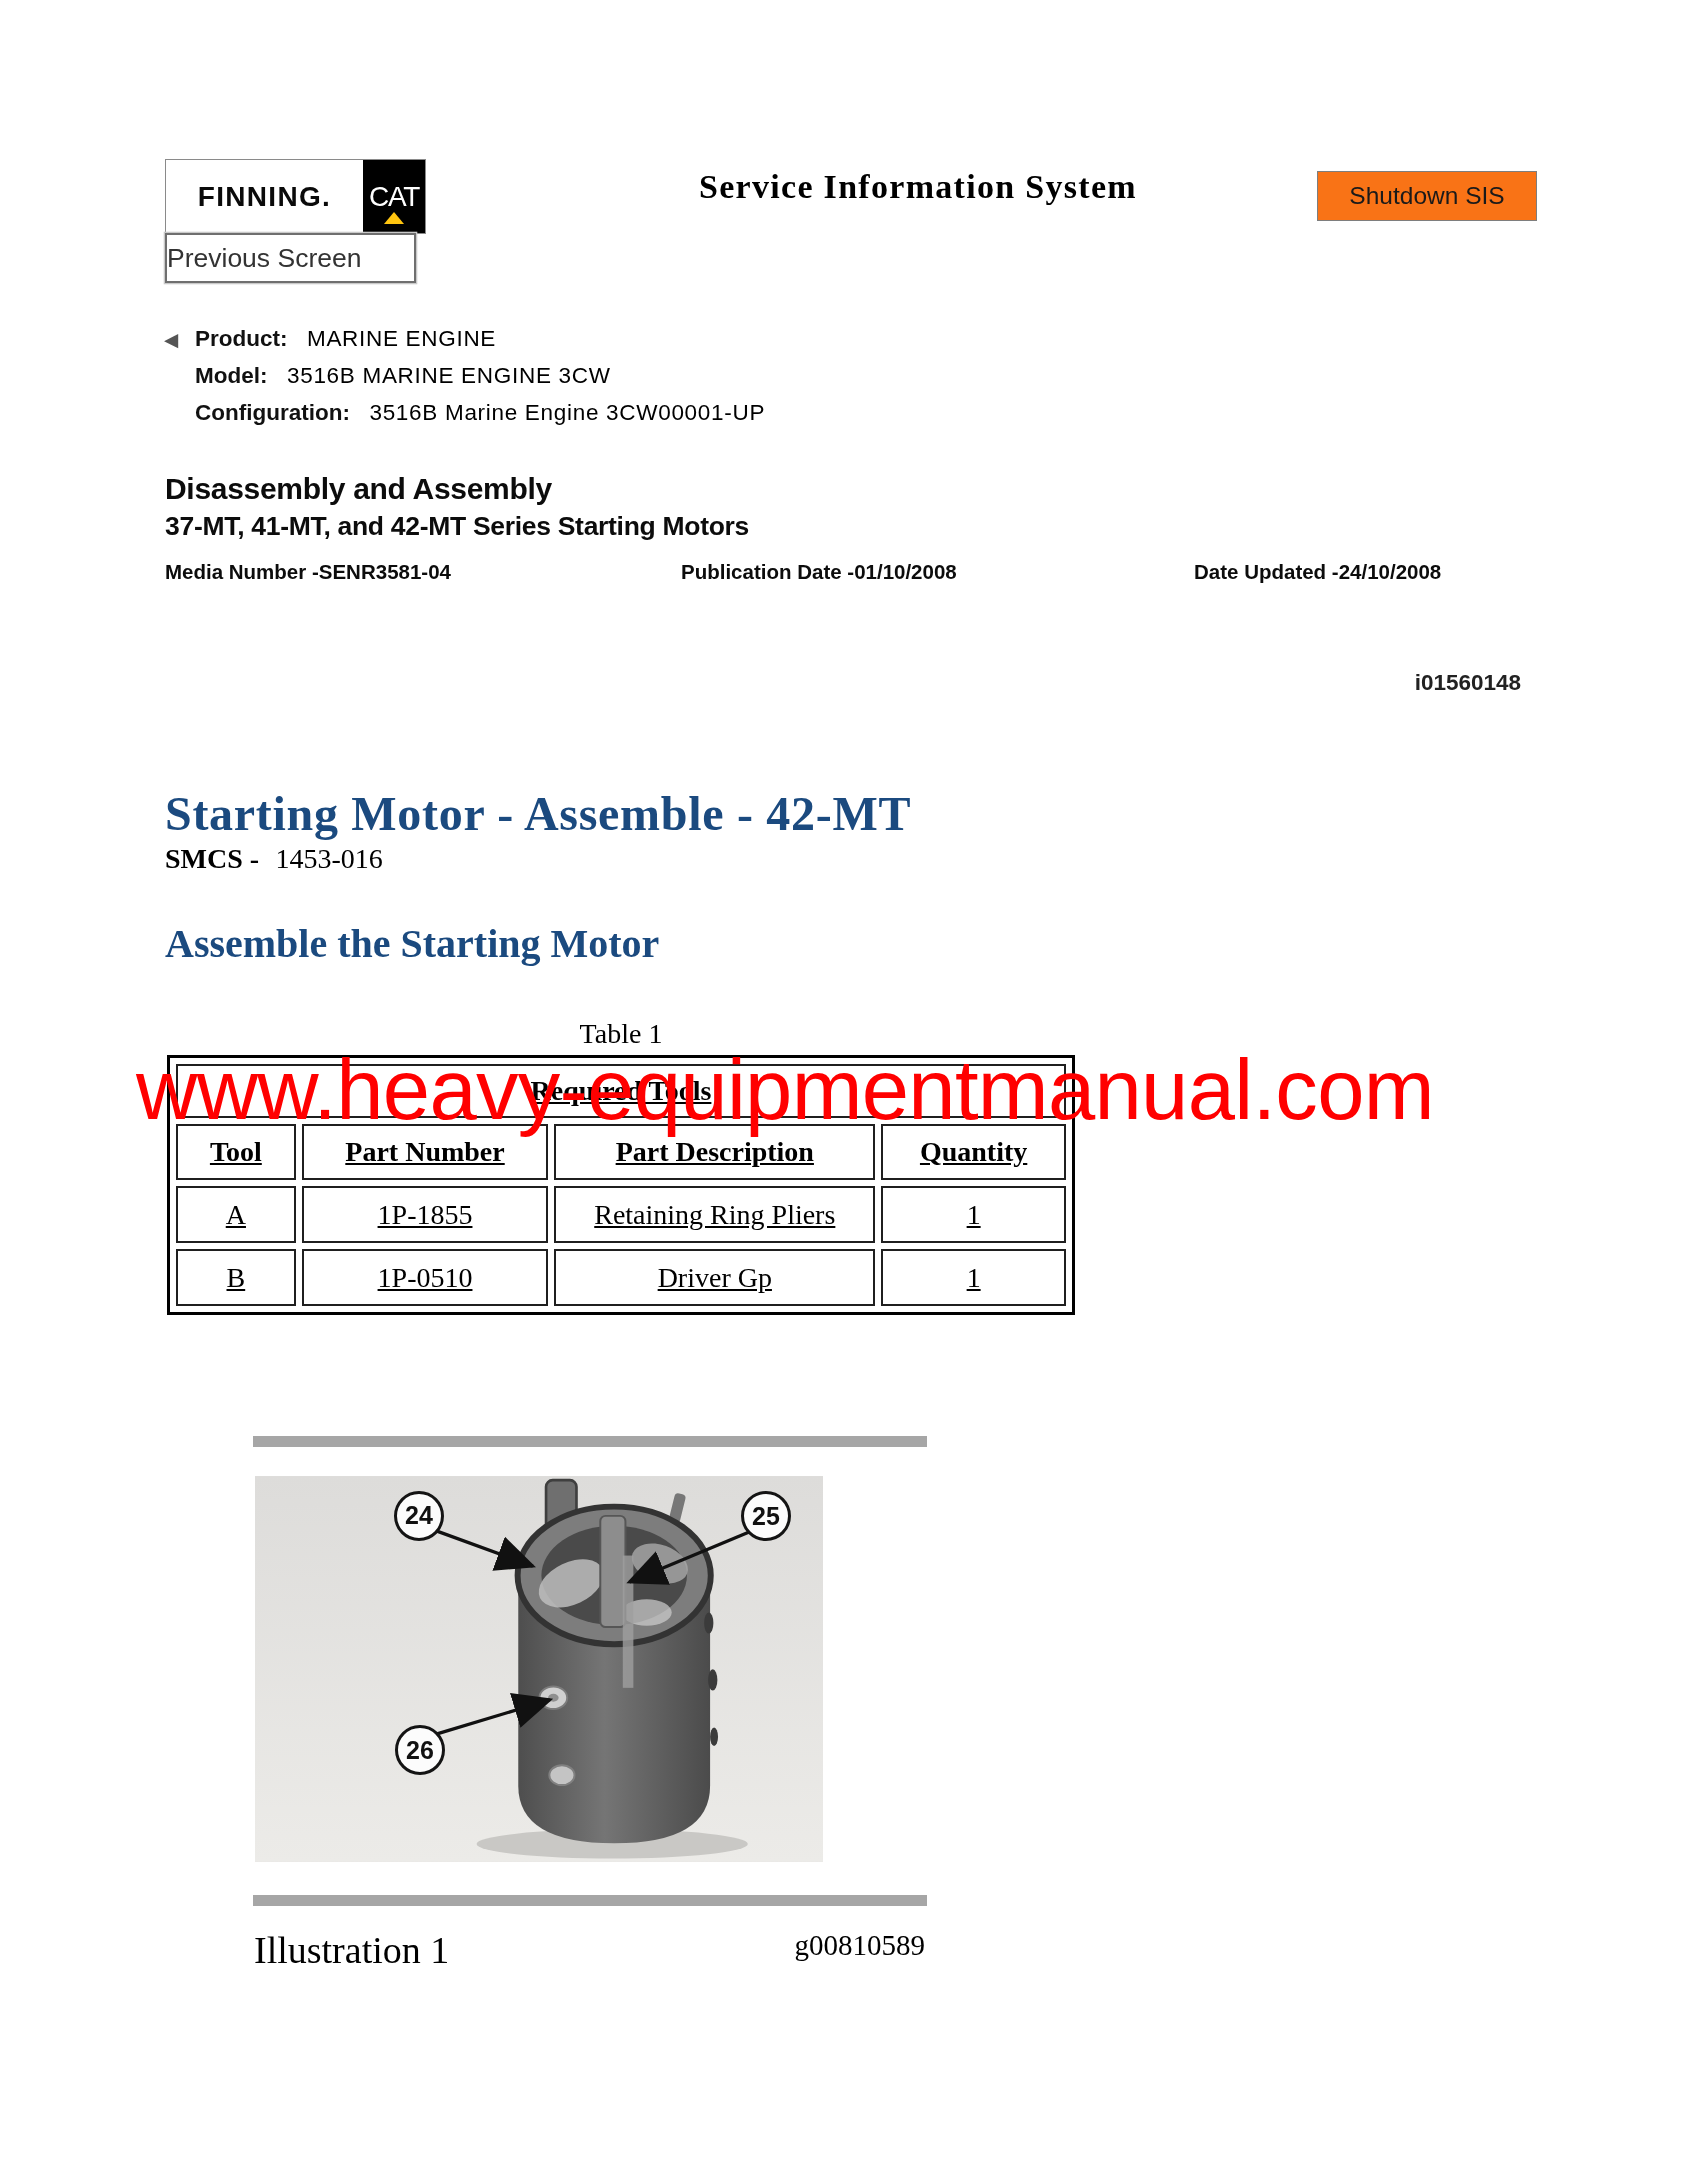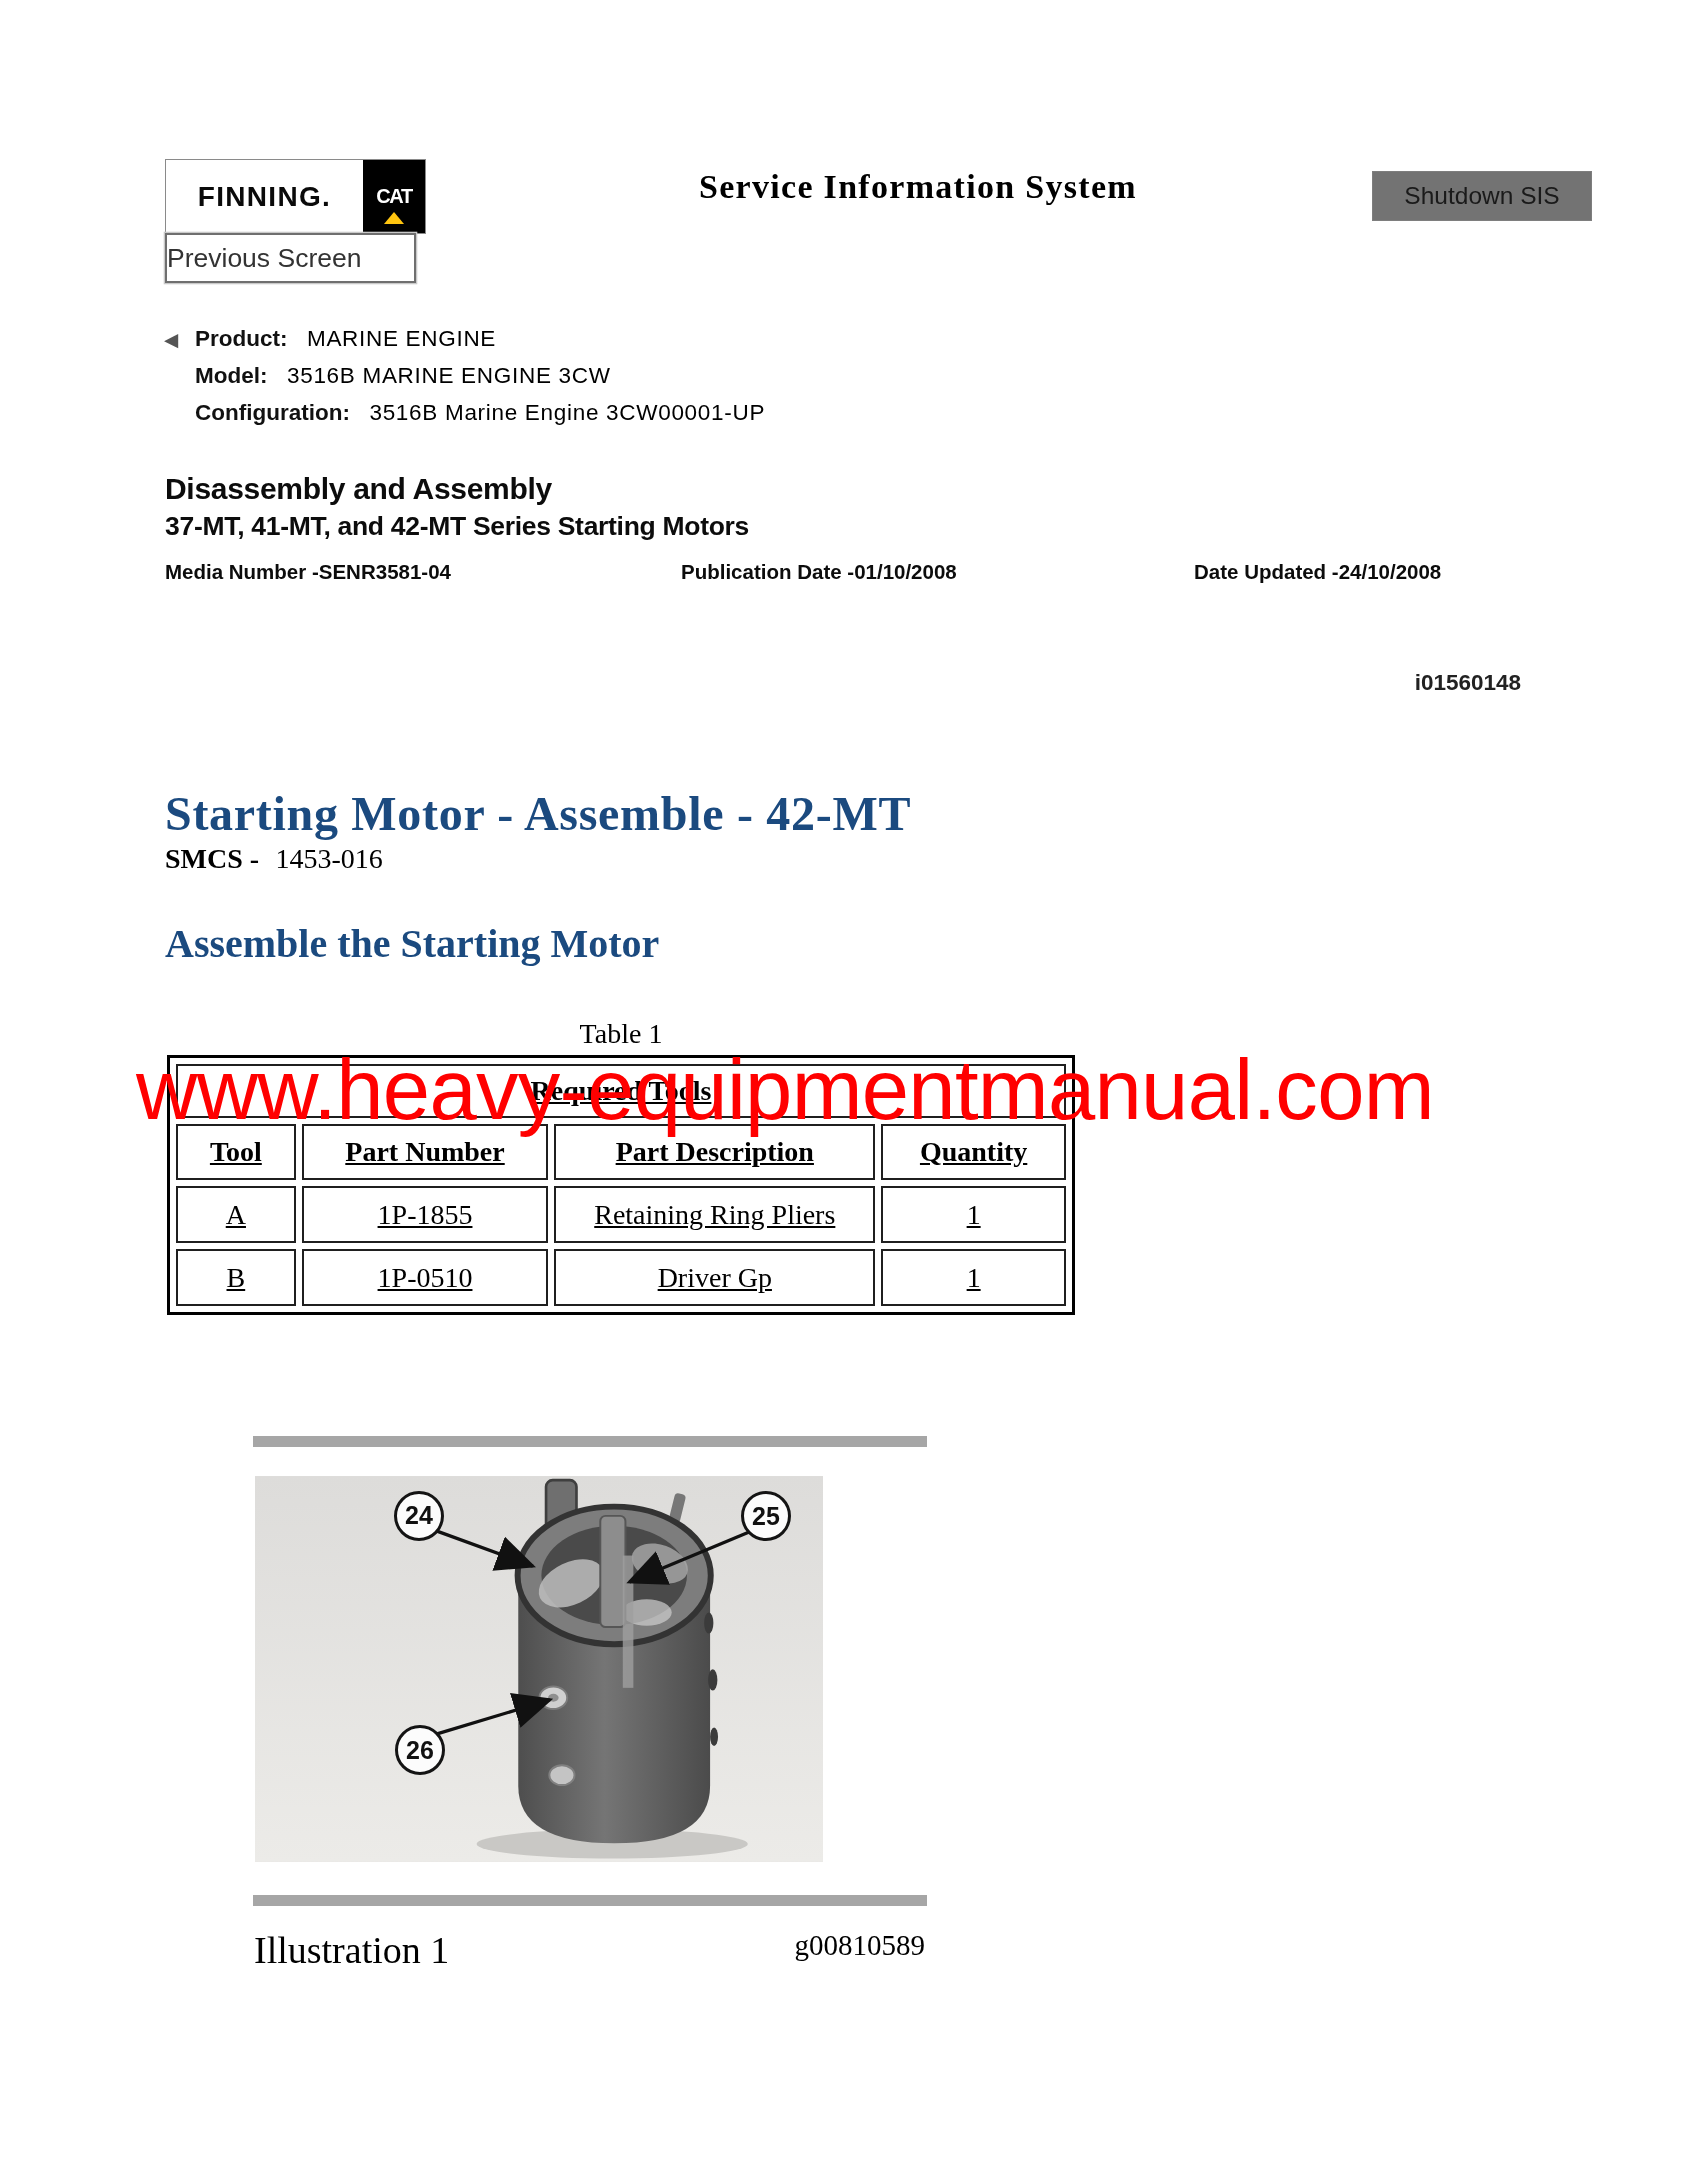--- a/index.html
+++ b/index.html
@@ -3,25 +3,25 @@
 <meta charset="utf-8">
 <style>
   html,body{margin:0;padding:0;background:#ffffff;}
   body{width:1687px;height:2183px;position:relative;font-family:"Liberation Sans",sans-serif;color:#111;overflow:hidden;}
   .abs{position:absolute;}
 
   
   #logo{left:165px;top:159px;width:259px;height:73px;background:#fff;border:1.3px solid #8a8a8a;display:flex;}
   #logo .brand{flex:1;display:flex;align-items:center;justify-content:center;font-weight:800;font-size:28px;letter-spacing:1.3px;color:#0a0a0a;}
   #logo .catbox{width:62px;background:#000;position:relative;display:flex;align-items:center;justify-content:center;}
-  #logo .cat-text{color:#fff;font-weight:700;font-size:20px;letter-spacing:-1.3px;font-family:"Liberation Sans",sans-serif;}
+  #logo .cat-text{color:#fff;font-weight:400;font-size:28px;letter-spacing:-1.3px;font-family:"Liberation Sans",sans-serif;}
   #logo .cat-tri{position:absolute;left:50%;transform:translateX(-50%);bottom:9.3px;width:0;height:0;
     border-left:10px solid transparent;border-right:10px solid transparent;border-bottom:12.6px solid #ffc510;}
   #sis-title{left:699px;top:168px;font-family:"Liberation Serif",serif;font-weight:bold;font-size:34px;letter-spacing:1.3px;color:#000;white-space:nowrap;}
-  #shutdown-btn{left:1372px;top:171px;width:218px;height:48px;background:#737373;border:1.3px solid #7e7e7e;
+  #shutdown-btn{left:1317px;top:171px;width:218px;height:48px;background:#f97316;border:1.3px solid #7e7e7e;
     display:flex;align-items:center;justify-content:center;font-size:24.5px;color:#1a1a1a;}
   #prev-btn{left:165px;top:233px;width:247px;height:46px;background:#fff;border:2px solid #6f6f6f;box-shadow:0 0 0 1.3px #c9c9c9;
     display:flex;align-items:center;justify-content:flex-start;font-size:26.5px;color:#333;}
 
   
   #back-arrow{left:164px;top:329px;font-family:"DejaVu Sans",sans-serif;font-size:18.5px;color:#555;}
   .prod-row{left:195px;white-space:nowrap;font-size:22.5px;}
   .prod-row .lbl{font-weight:bold;color:#111;}
   .prod-row .val{color:#000000;margin-left:13.2px;letter-spacing:0.7px;}
   #prod-row-0{top:326px;} #prod-row-1{top:363px;} #prod-row-2{top:400px;}

